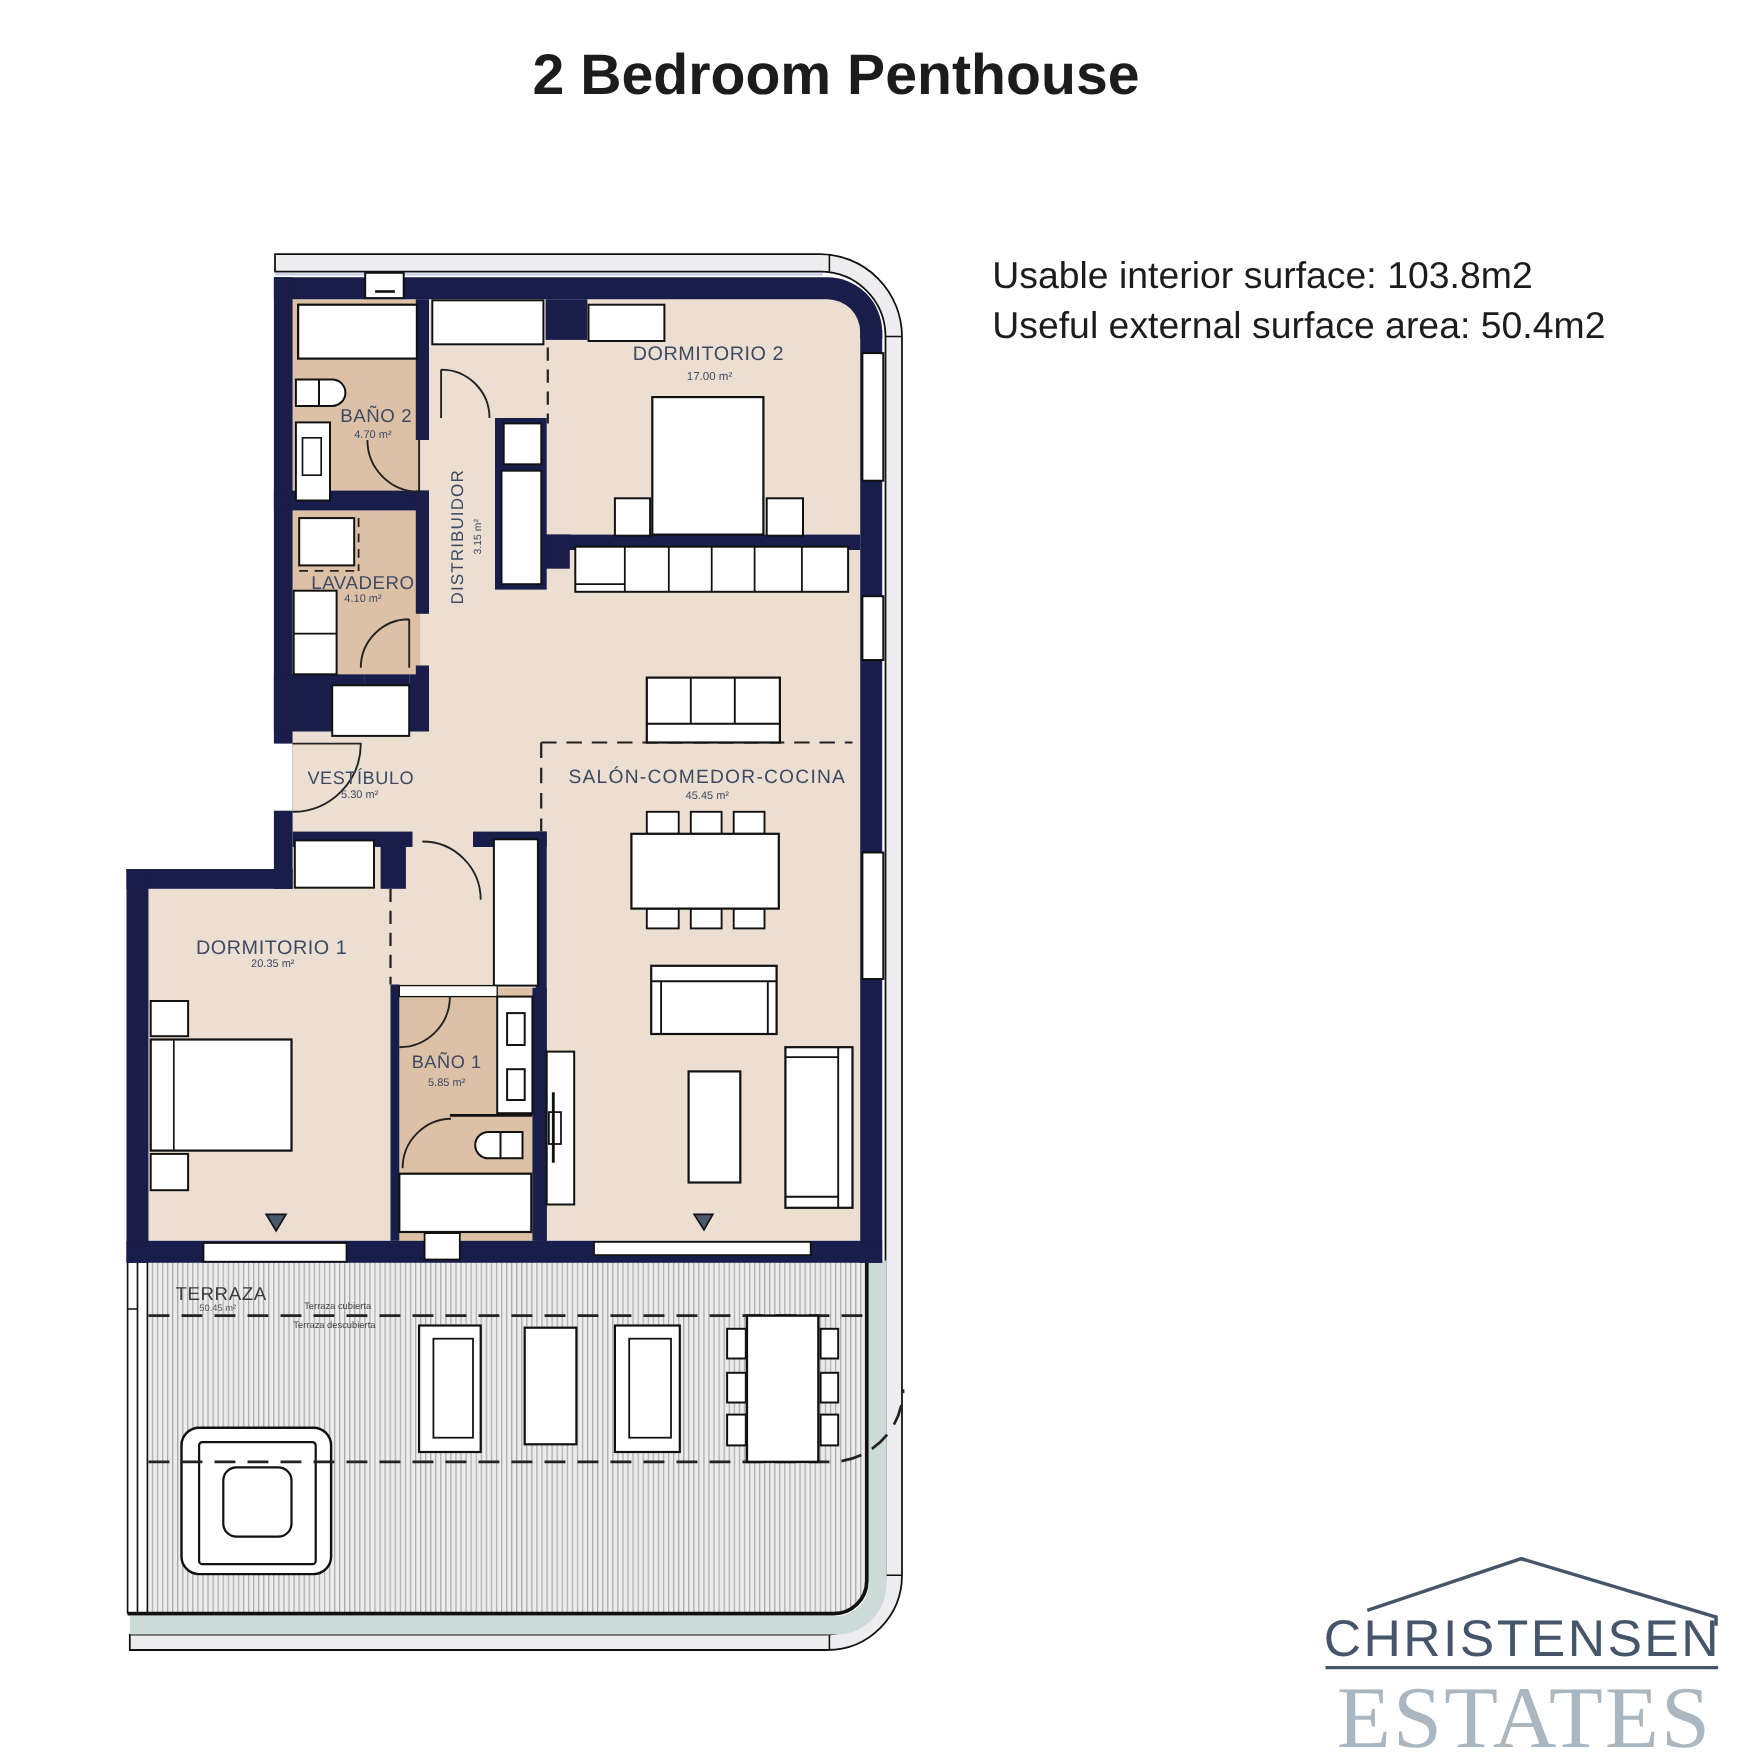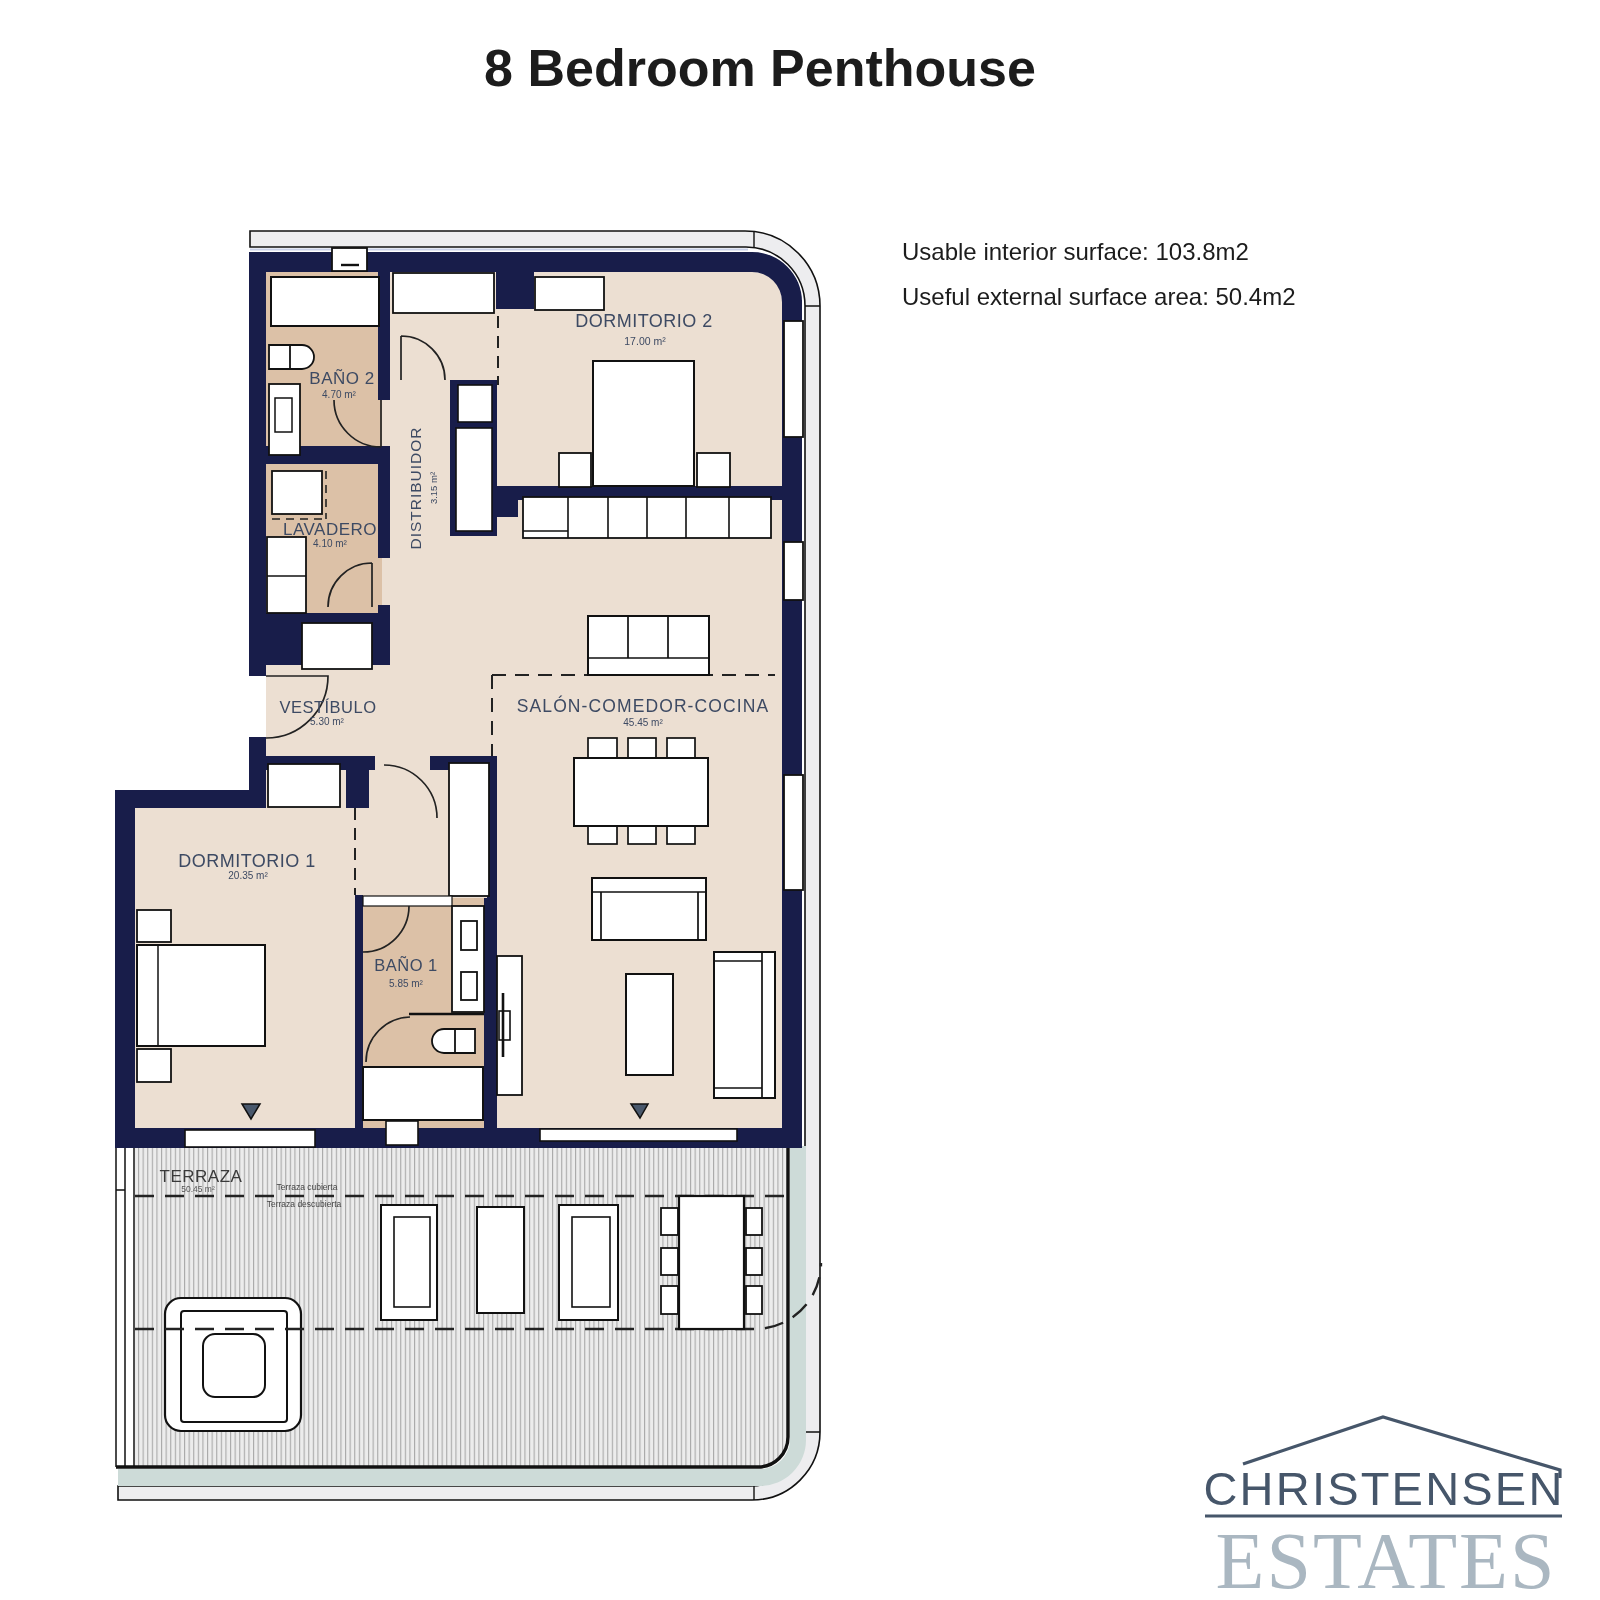--- a/index.html
+++ b/index.html
@@ -1,27 +1,27 @@
 <!DOCTYPE html>
 <html><head>
 <meta charset="utf-8">
 <style>
   html,body{margin:0;padding:0;background:#fff;}
   #page{position:relative;width:1600px;height:1600px;background:#fff;overflow:hidden;
         font-family:"Liberation Sans", sans-serif;}
   #title{position:absolute;left:0;top:38px;width:1520px;text-align:center;
          font-size:52px;font-weight:bold;color:#1c1c1c;letter-spacing:0px;}
-  #info{position:absolute;left:902px;top:229px;font-size:24px;color:#1c1c1c;line-height:45px;}
+  #info{position:absolute;left:902px;top:229px;font-size:34px;color:#1c1c1c;line-height:45px;}
   svg{position:absolute;left:0;top:0;}
 </style>
 </head>
 <body>
 <div id="page">
 
-<div id="title">8 Bedroom Penthouse</div>
+<div id="title">2 Bedroom Penthouse</div>
 
 <div id="info">Usable interior surface: 103.8m2<br>Useful external surface area: 50.4m2</div>
 <svg width="1600" height="1600" viewBox="0 0 1600 1600">
 <defs>
 <pattern id="hatch" width="4.6" height="8" patternUnits="userSpaceOnUse">
   <rect width="4.6" height="8" fill="#ececec"></rect>
   <rect x="0" width="1.1" height="8" fill="#a9a9a9"></rect>
 </pattern>
 </defs>
 

